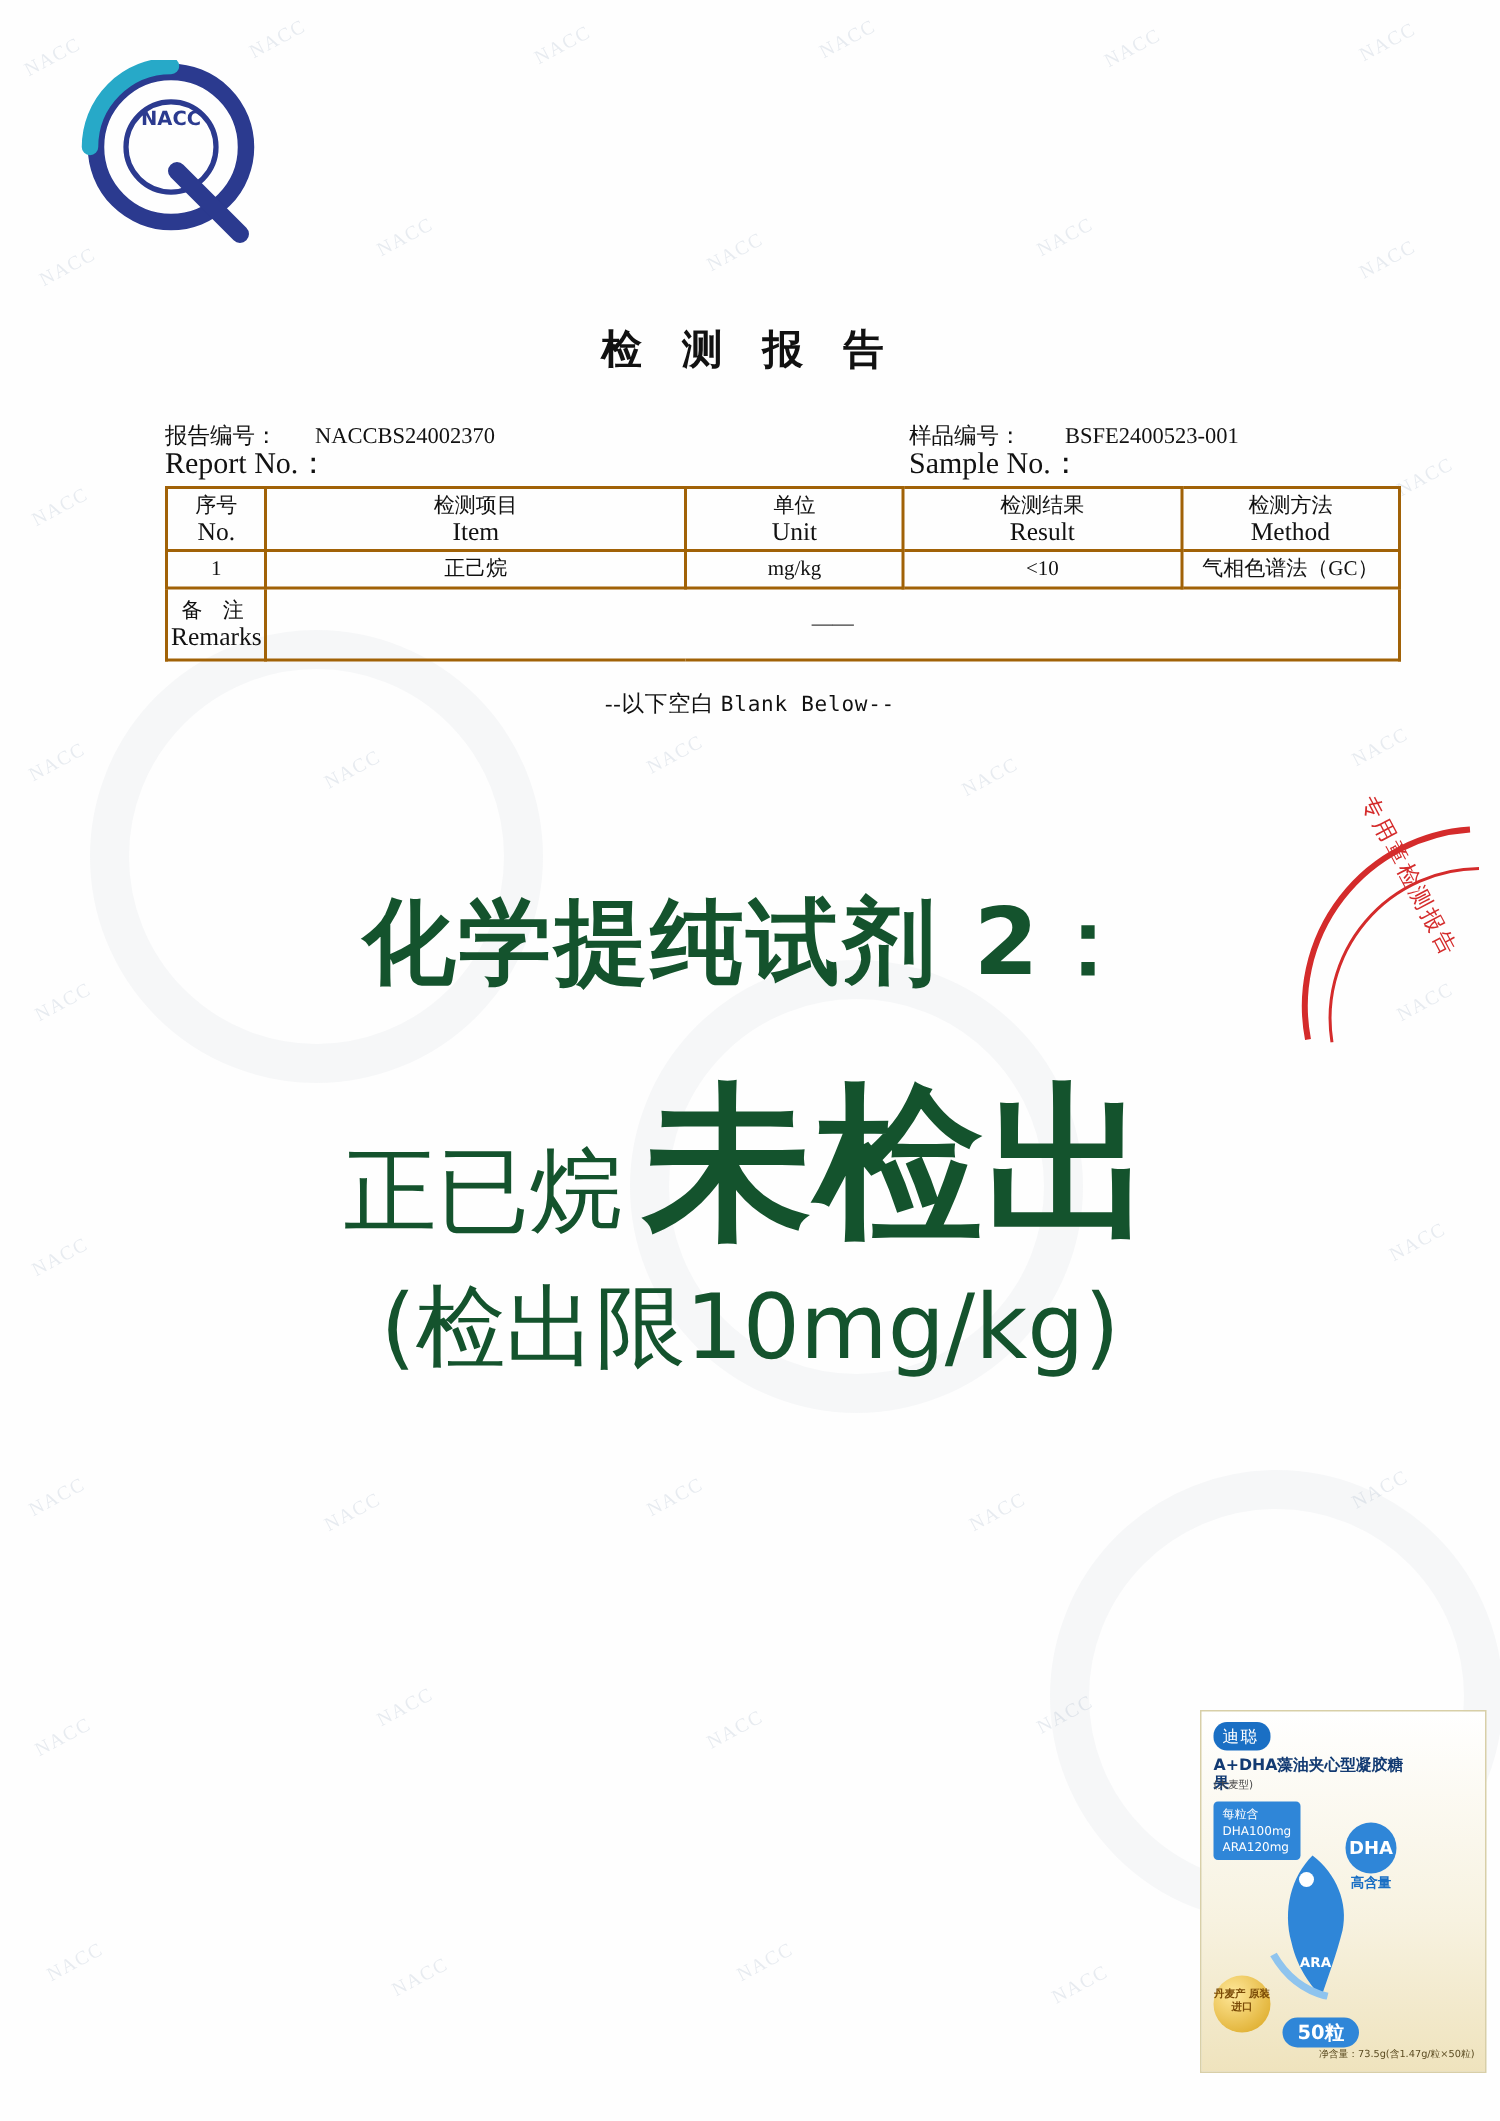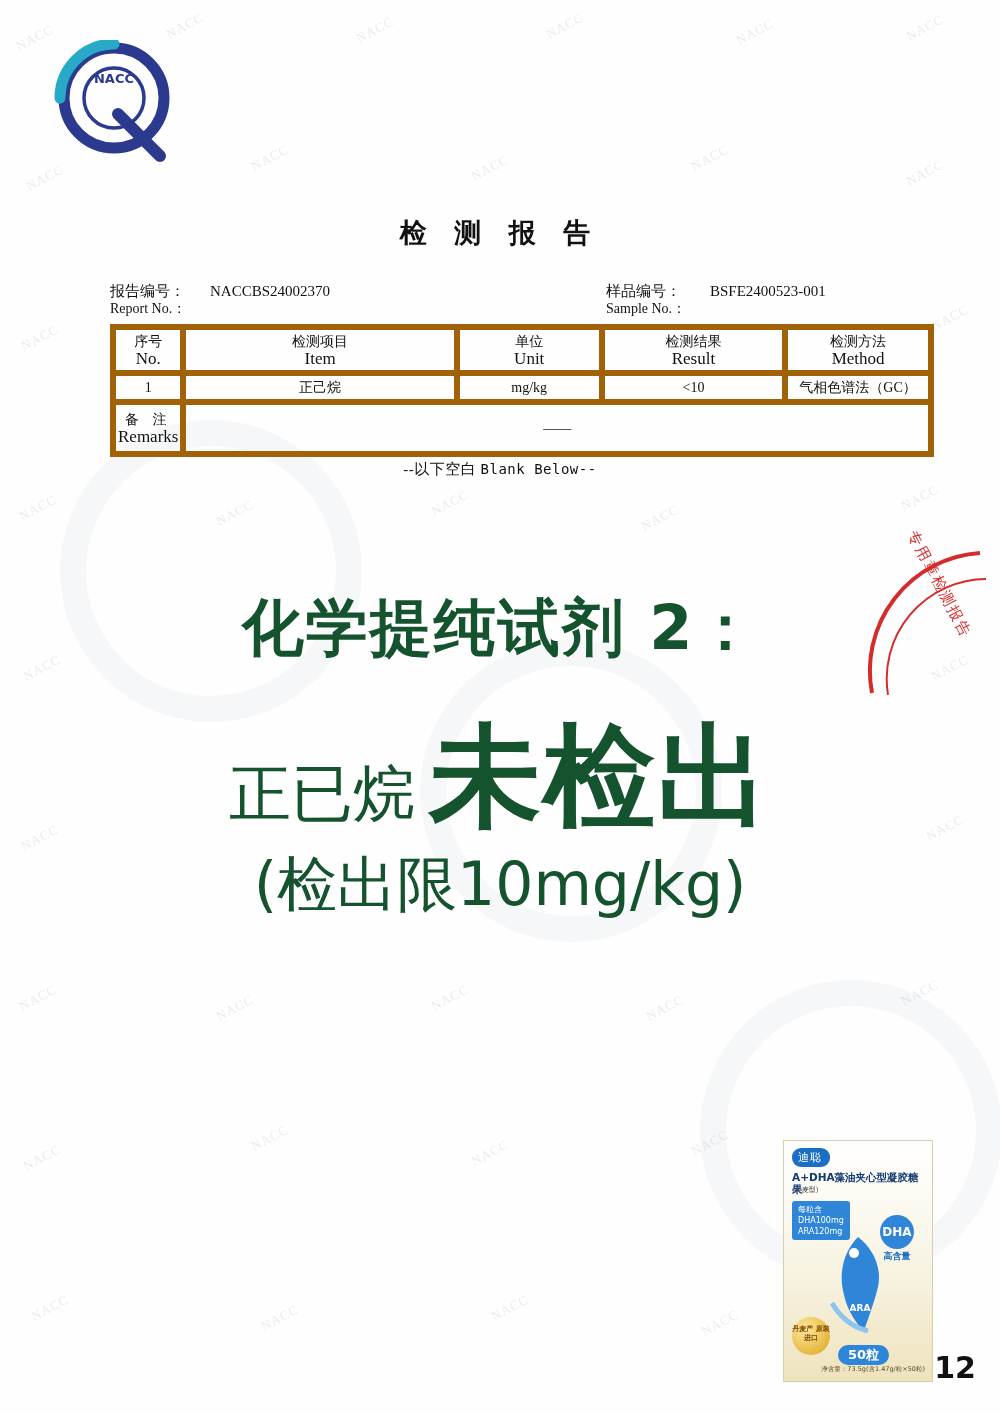--- a/index.html
+++ b/index.html
@@ -71,21 +71,21 @@
     letter-spacing: -2px;
   }
 
   
   .doc-title {
     position: absolute;
     left: 0;
     right: 0;
     top: 215px;
     text-align: center;
-    font-family: Liberation Sans, sans-serif;
+    font-family: Liberation Serif, serif;
     font-weight: bold;
     font-size: 27px;
     letter-spacing: 10px;
     color: #111;
     z-index: 3;
   }
   .doc-subtitle {
     position: absolute;
     left: 0;
     right: 0;
@@ -112,21 +112,21 @@
   .meta .col {
     position: absolute;
     top: 0;
   }
   .meta .lbl {
     display: block;
     line-height: 18px;
     white-space: nowrap;
   }
   .meta .lbl.en {
-    font-size: 14px;
+    font-size: 20px;
   }
   .meta .val {
     position: absolute;
     top: 0;
     line-height: 18px;
     font-size: 15px;
     white-space: nowrap;
   }
   .meta-left { left: 0; }
   .meta-left .val { left: 100px; }
@@ -137,21 +137,21 @@
   table.report {
     position: absolute;
     left: 110px;
     top: 324px;
     width: 824px;
     border-collapse: collapse;
     z-index: 3;
     background: transparent;
   }
   table.report td {
-    border: 6px solid #a16207;
+    border: 2px solid #a16207;
     text-align: center;
     vertical-align: middle;
     font-size: 14px;
     padding: 3px 2px;
     line-height: 17px;
   }
   table.report td .en {
     font-size: 17px;
     display: block;
   }
@@ -253,29 +253,30 @@
     color: #d42b2b;
     font-family: "Liberation Serif", serif;
     font-size: 15px;
     letter-spacing: 2px;
     white-space: nowrap;
   }
 
   
   .product {
     position: absolute;
-    left: 783px;
+    left: 800px;
     top: 1140px;
     width: 148px;
     height: 240px;
     z-index: 4;
     border: 1px solid #d8cfa8;
     background: linear-gradient(180deg,#ffffff 0%,#f7f2e0 58%,#efe3bd 100%);
     overflow: hidden;
     font-family: "DejaVu Sans", sans-serif;
+    padding-left: 41px;
   }
   .prd-brand {
     position: absolute;
     left: 8px; top: 7px;
     background: #1a6fc4;
     color: #fff;
     font-size: 11px;
     padding: 2px 8px 2px 6px;
     border-radius: 9px;
     letter-spacing: 1px;

